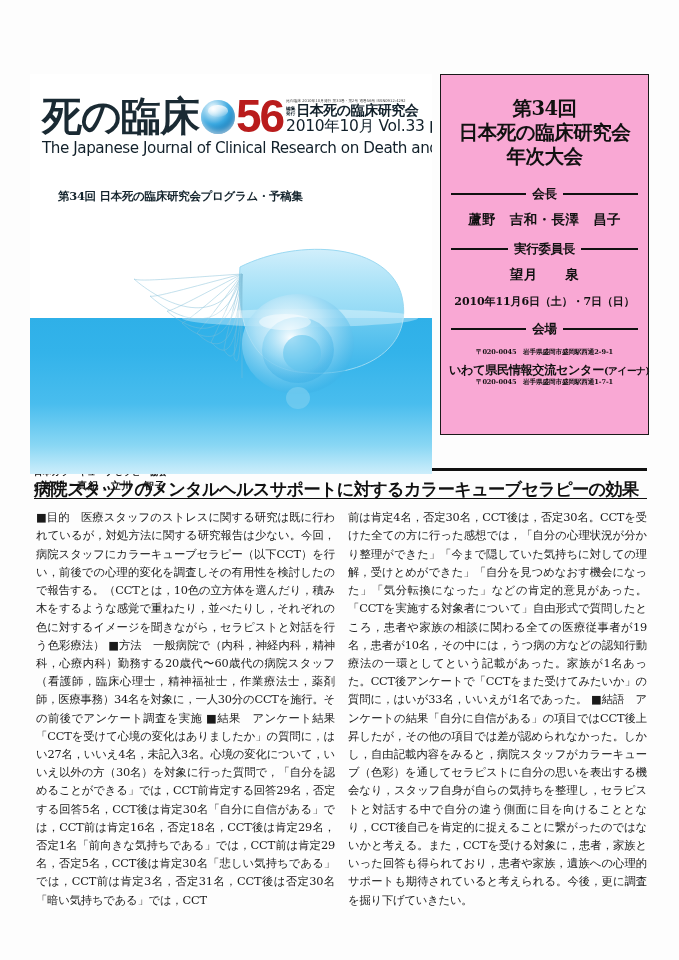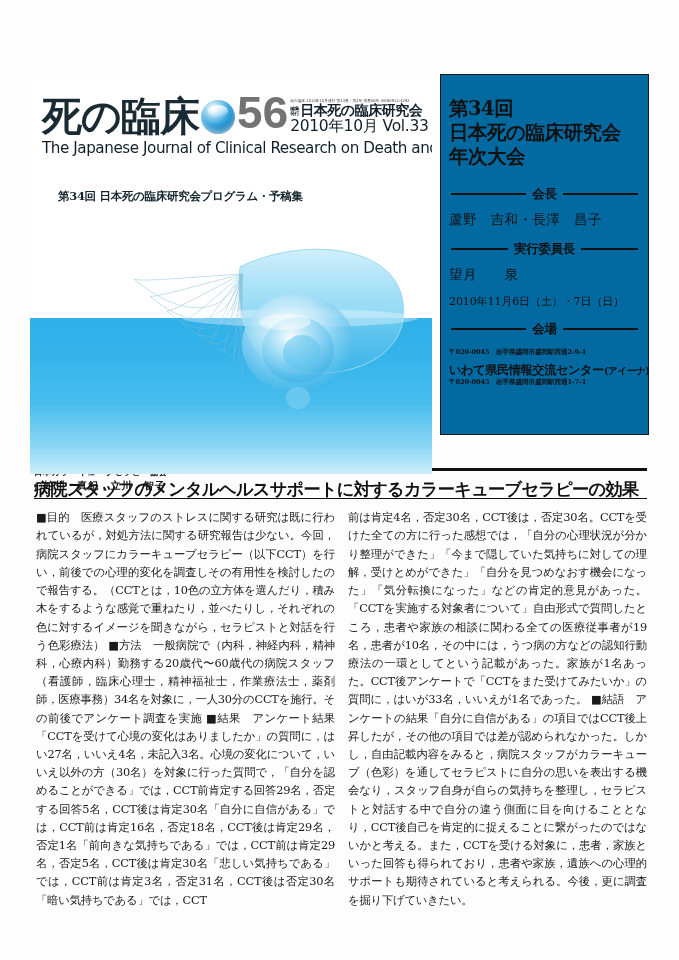--- a/index.html
+++ b/index.html
@@ -62,25 +62,25 @@
   }
   .droplet-logo:after {
     content:"";
     position:absolute; left:21%; top:16%;
     width:58%; height:34%;
     border-radius: 50%;
     background: linear-gradient(#ffffff, rgba(255,255,255,.1));
     opacity:.85;
   }
   .mast-number {
-    font-family: Liberation Mono, monospace;
+    font-family: Liberation Sans, sans-serif;
     font-weight: bold;
     font-size: 46px;
     line-height: .88;
-    color: #737373;
+    color: #b91c1c;
     letter-spacing: -2px;
   }
   .mast-right {
     margin-left: 3px;
     padding-bottom: 1px;
   }
   .mast-fineprint {
     font-size: 3.6px;
     color: #333;
     letter-spacing: .1px;
@@ -151,23 +151,23 @@
     left: 0; top: 96px; width: 100%; height: 156px;
     background: linear-gradient(180deg,#2fb0e8 0%, #33b3ea 22%, #49bdee 55%, #8ad7f4 82%, #cdeefb 100%);
   }
   .art svg { position: absolute; left:0; top:0; }
 
   
   .cover-right {
     width: 209px;
     margin-left: 8px;
     border: 1.6px solid #1a1a1a;
-    background: #0369a1;
+    background: #f9a8d4;
     padding: 10px 8px 10px 8px;
-    text-align: left;
+    text-align: center;
     font-family: "DejaVu Serif", "Liberation Serif", serif;
     color: #111;
     height: 361px;
   }
   .conf-title {
     font-weight: bold;
     font-size: 19.5px;
     line-height: 1.24;
     letter-spacing: -.5px;
     padding: 12px 0 10px 0;
@@ -177,21 +177,21 @@
     margin: 6px 2px 4px 2px;
   }
   .rule-label:before, .rule-label:after {
     content:""; flex:1 1 auto; height: 2.4px; background:#111;
   }
   .rule-label span {
     font-weight: bold; font-size: 12.5px; padding: 0 6px;
     white-space: nowrap; letter-spacing: -.3px;
   }
   .conf-value {
-    font-weight: normal;
+    font-weight: bold;
     font-size: 13.5px;
     letter-spacing: .4px;
     padding: 4px 0 6px 0;
     white-space: nowrap;
   }
   .conf-value.small { font-size: 11px; letter-spacing: -.1px; }
   .venue-block { padding: 6px 0 2px 0; }
   .venue-name {
     font-weight: bold;
     font-size: 12.2px;

